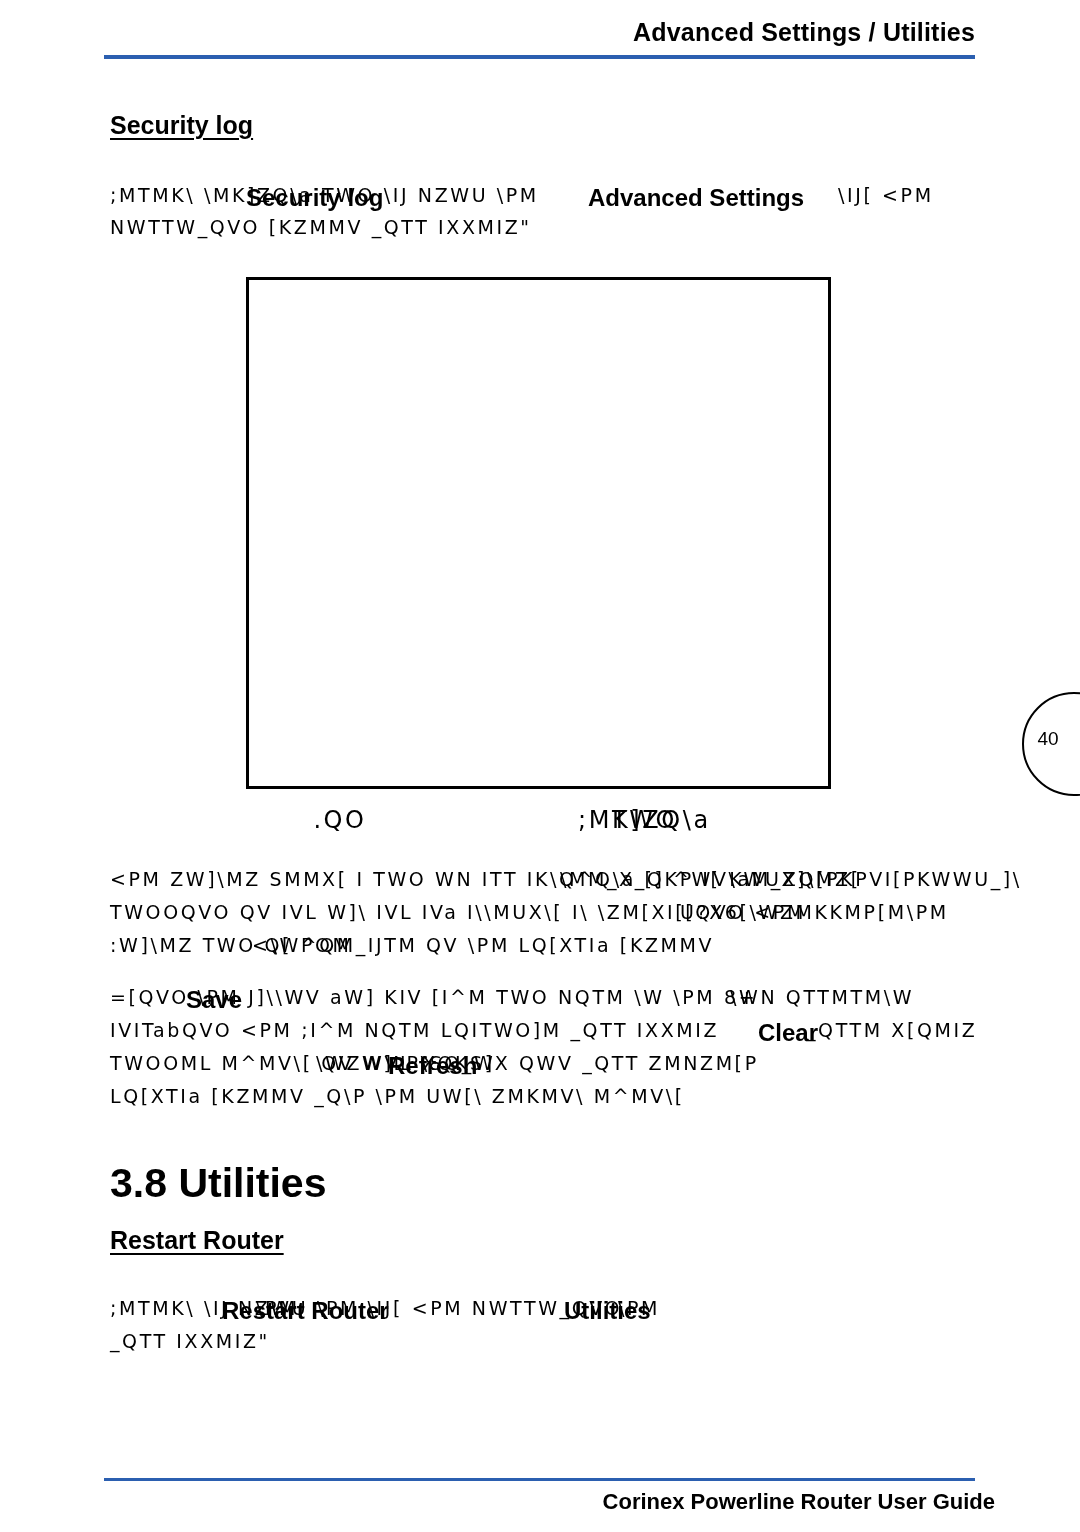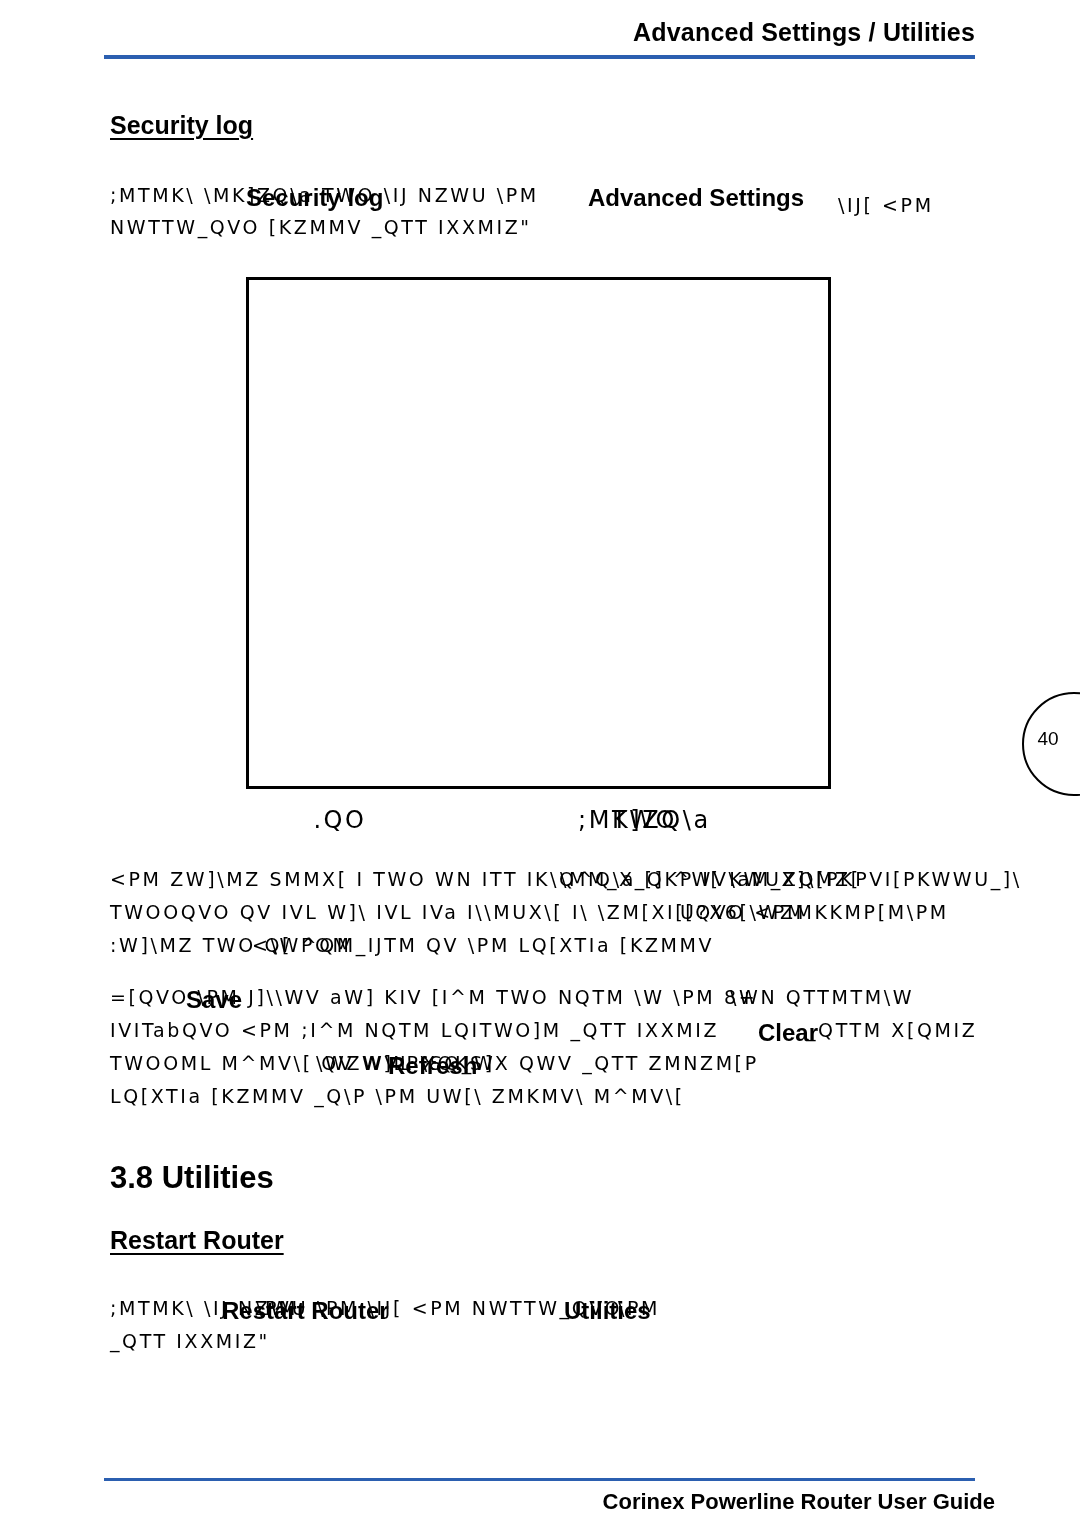--- a/index.html
+++ b/index.html
@@ -87,21 +87,21 @@
   .sub-heading {
     position: absolute;
     font-size: 25px;
     font-weight: bold;
     text-decoration: underline;
     text-underline-offset: 4px;
     white-space: nowrap;
   }
   .section-heading {
     position: absolute;
-    font-size: 31px;
+    font-size: 41px;
     font-weight: bold;
     white-space: nowrap;
   }
 
   
   .glyph-line {
     position: absolute;
     left: 110px;
     font-family: "DejaVu Sans", sans-serif;
     font-size: 19px;
@@ -157,21 +157,21 @@
 <div id="page">
 
   <div class="header-title">Advanced Settings / Utilities</div>
   <div class="header-rule"></div>
 
   <div class="sub-heading" style="top:111px; left:110px;">Security log</div>
 
   <div class="glyph-line" style="top:184px;">;MTMK\ \MK]ZQ\a TWO \IJ NZWU \PM </div>
   <div class="overprint" style="top:184px; left:246px;">Security log</div>
   <div class="overprint" style="top:184px; left:588px;">Advanced Settings</div>
-  <div class="glyph-line" style="top:194px; left:838px;">\IJ[  &lt;PM</div>
+  <div class="glyph-line" style="top:184px; left:838px;">\IJ[  &lt;PM</div>
 
   <div class="glyph-line" style="top:216px;">NWTTW_QVO [KZMMV _QTT IXXMIZ"</div>
 
   <div class="figure-box"></div>
 
   <div class="figure-caption" style="left:-200px;">.QO</div>
   <div class="caption-overprint" style="left:578px;">;MK]ZQ\a</div>
   <div class="caption-overprint" style="left:612px;">TWO</div>
 
   <div class="glyph-line" style="top:868px;">&lt;PM ZW]\MZ SMMX[ I TWO WN ITT IK\Q^Q\a []KP I[ KWUX]\MZ[</div>

